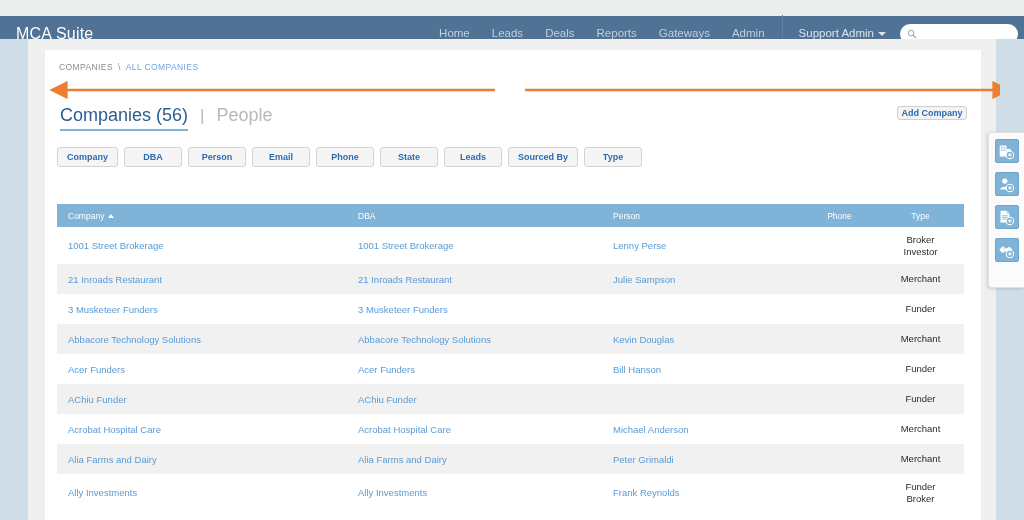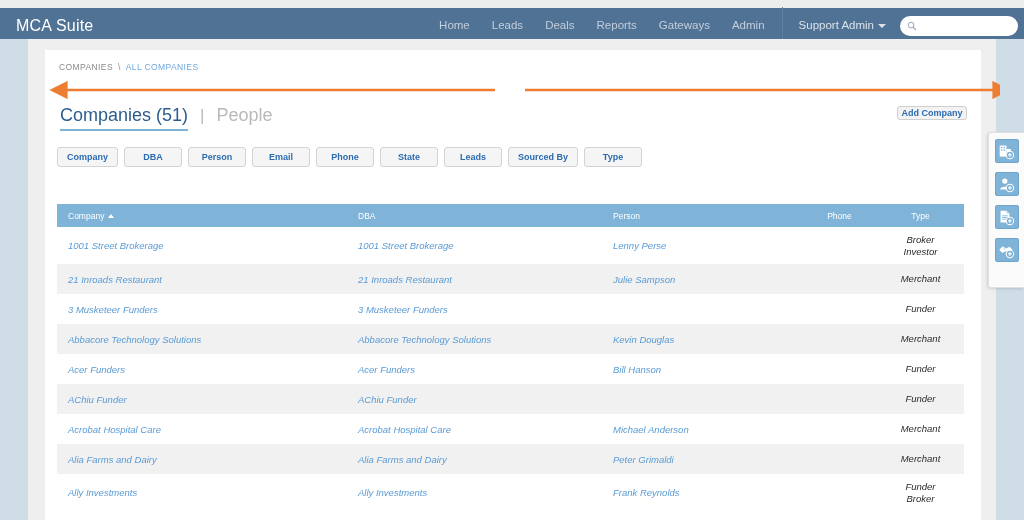--- a/index.html
+++ b/index.html
@@ -6,21 +6,21 @@
   html, body {
     margin: 0; padding: 0;
     width: 1024px; height: 520px;
     overflow: hidden;
     background: #eceded;
     font-family: "Liberation Sans", sans-serif;
   }
 
   
   .topnav {
-    position: absolute; top: 8px; left: 0;
+    position: absolute; top: 16px; left: 0;
     width: 1024px; height: 37px;
     background: #4f7295;
     border-bottom: 2px solid #2b4a68;
     display: flex; align-items: center;
   }
   .brand {
     color: #ffffff;
     font-size: 16px;
     padding-left: 16px;
     letter-spacing: .2px;
@@ -180,21 +180,21 @@
     border-right: 3px solid transparent;
     border-bottom: 4px solid #ffffff;
     vertical-align: middle;
   }
   tbody td {
     font-size: 9.5px;
     padding: 0 0 0 11px;
     vertical-align: middle;
     color: #333;
   }
-  tbody tr { height: 30px; font-style: italic; }
+  tbody tr { height: 30px; }
   tbody tr.tall { height: 37px; }
   tbody tr.alt td { background: #f1f1f1; }
   td .lnk { color: #5a9bd5; cursor: pointer; }
   td.c-phone { text-align: center; padding-left: 0; }
   td.c-type { text-align: center; padding-left: 0; color: #2b2b2b; line-height: 1.25; }
 
   
   .fab-panel {
     position: absolute; left: 988px; top: 132px;
     width: 36px; height: 156px;
@@ -258,21 +258,21 @@
     </marker>
     <marker id="ahR" markerWidth="7" markerHeight="7" refX="1" refY="3.5" orient="auto">
       <polygon points="0,0 0,7 7,3.5" fill="#ed7d31"></polygon>
     </marker>
   </defs>
   <line x1="20" y1="10" x2="450" y2="10" stroke="#ed7d31" stroke-width="2.6" marker-start="url(#ahL)"></line>
   <line x1="480" y1="10" x2="950" y2="10" stroke="#ed7d31" stroke-width="2.6" marker-end="url(#ahR)"></line>
 </svg>
 
 <div class="tabs">
-  <span class="tab-active">Companies (51)</span>
+  <span class="tab-active">Companies (56)</span>
   <span class="tab-div">|</span>
   <span class="tab-inactive">People</span>
 </div>
 
 <div class="add-company-btn">Add Company</div>
 
 <div class="filters">
   <span class="chip">Company</span>
   <span class="chip">DBA</span>
   <span class="chip">Person</span>

